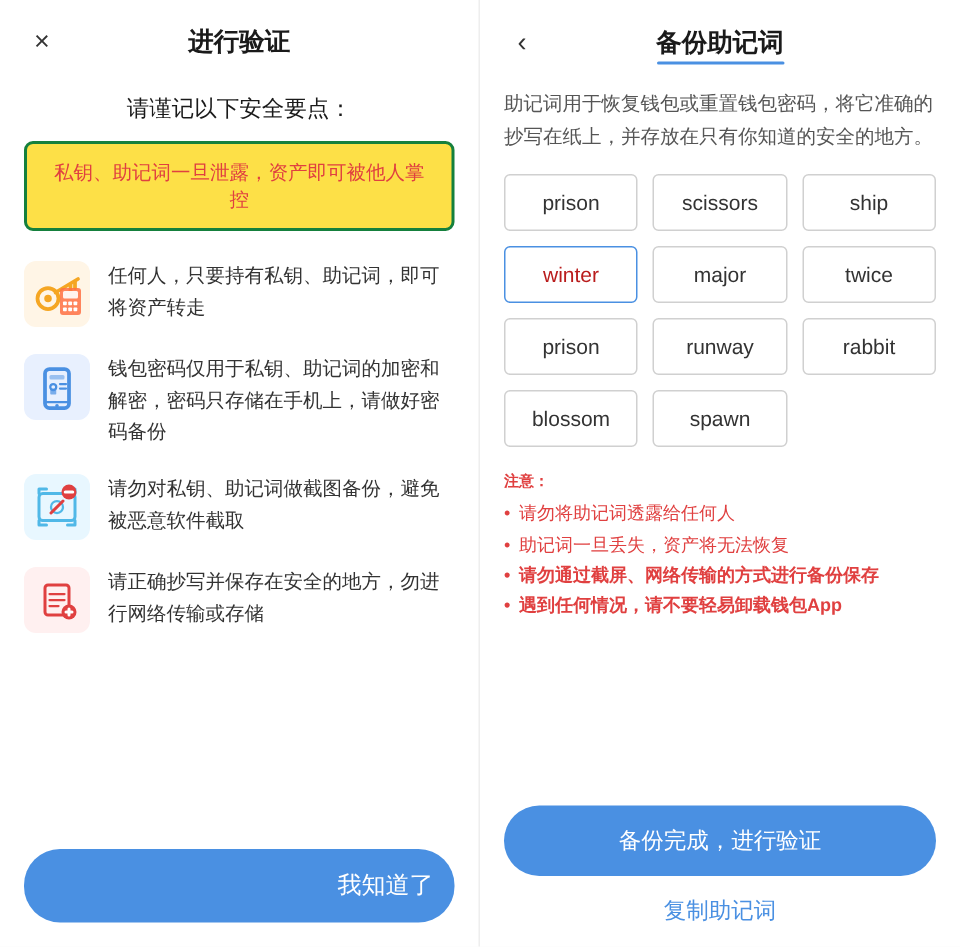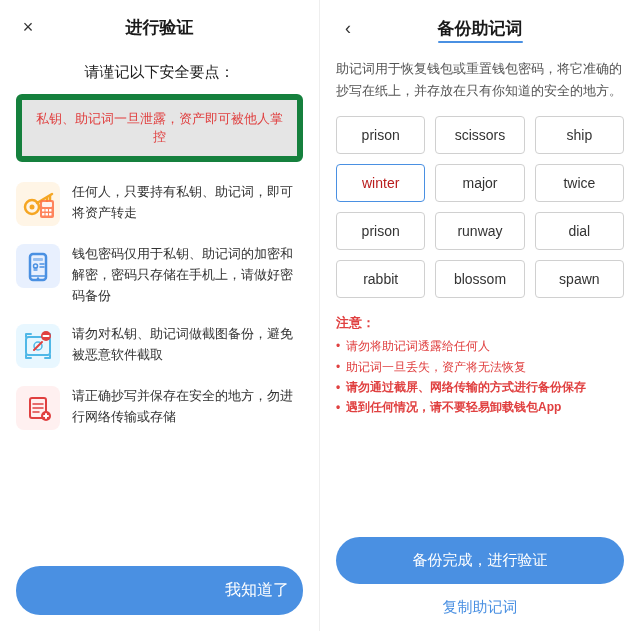--- a/index.html
+++ b/index.html
@@ -55,22 +55,22 @@
     .left-subtitle {
       text-align: center;
       font-size: 15px;
       font-weight: 500;
       color: #1a1a1a;
       padding: 8px 20px 12px;
     }
 
     .warning-banner {
       margin: 0 16px 16px;
-      background: #e5e5e5;
-      border: 6px solid #15803d;
+      background: #fde047;
+      border: 2px solid #15803d;
       border-radius: 6px;
       padding: 10px 14px;
       font-size: 13px;
       color: #e04040;
       text-align: center;
     }
 
     .security-items {
       flex: 1;
       padding: 4px 16px;
@@ -198,21 +198,21 @@
     .mnemonic-word.highlighted {
       border-color: #4a90e2;
       color: #b91c1c;
     }
 
     .notes-section {
       padding: 4px 16px 8px;
     }
 
     .notes-title {
-      font-size: 13px;
+      font-size: 10px;
       color: #e04040;
       font-weight: 600;
       margin-bottom: 4px;
     }
 
     .notes-list {
       list-style: none;
     }
 
     .notes-list li {
@@ -373,21 +373,20 @@
 
   <div class="mnemonic-grid">
     <div class="mnemonic-word">prison</div>
     <div class="mnemonic-word">scissors</div>
     <div class="mnemonic-word">ship</div>
     <div class="mnemonic-word highlighted">winter</div>
     <div class="mnemonic-word">major</div>
     <div class="mnemonic-word">twice</div>
     <div class="mnemonic-word">prison</div>
     <div class="mnemonic-word">runway</div>
-    <div class="mnemonic-word">dial</div>
     <div class="mnemonic-word">rabbit</div>
     <div class="mnemonic-word">blossom</div>
     <div class="mnemonic-word">spawn</div>
   </div>
 
   <div class="notes-section">
     <div class="notes-title">注意：</div>
     <ul class="notes-list">
       <li>请勿将助记词透露给任何人</li>
       <li>助记词一旦丢失，资产将无法恢复</li>

